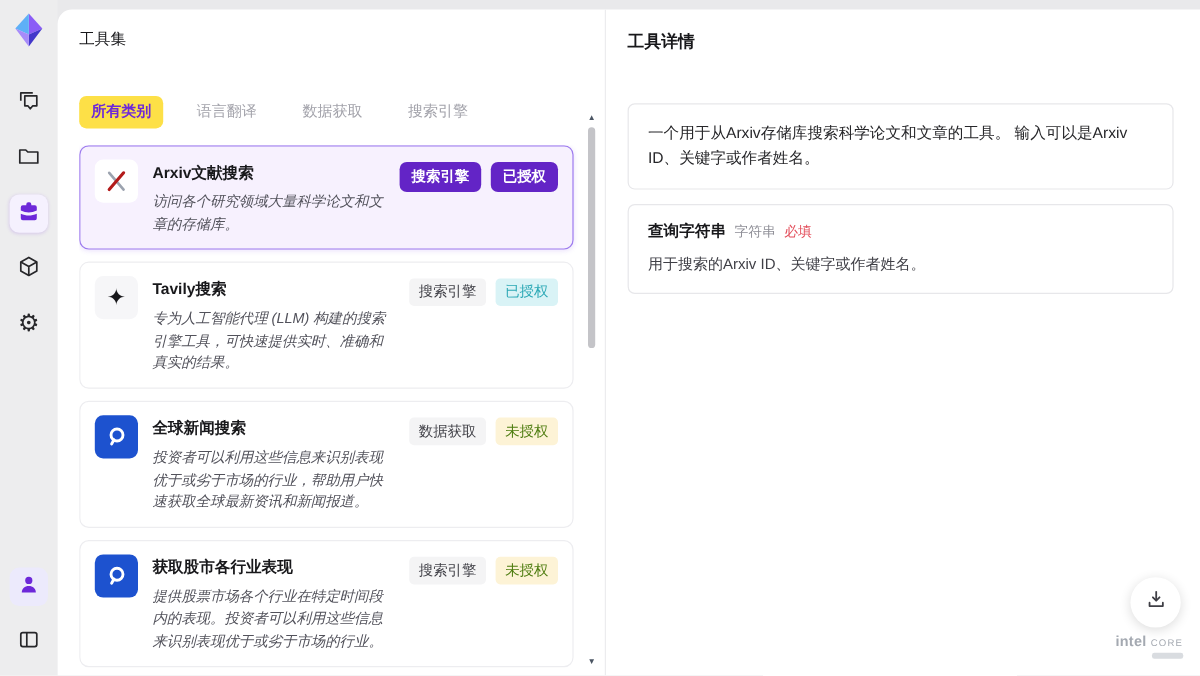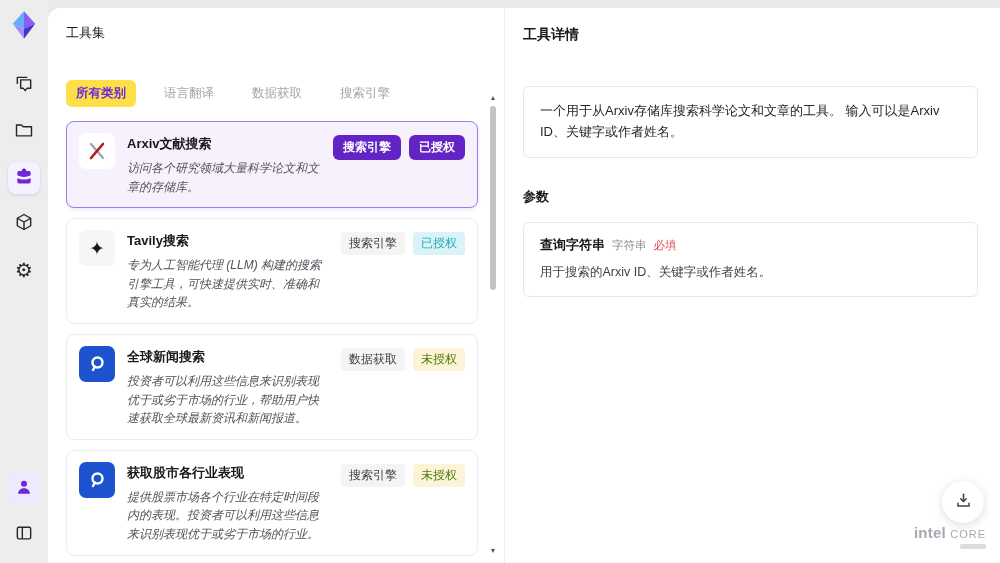--- a/index.html
+++ b/index.html
@@ -82,41 +82,41 @@
   .vscroll .arr.down { bottom:0; }
   .vscroll .thumb { position:absolute; left:2px; width:6px; top:12px; height:40%; background:#c4c4c8; border-radius:3px; cursor:pointer; }
 
   
   .detail-col { flex:1; padding:18px 22px 0 18px; overflow:hidden; }
   .detail-title { font-size:14px; font-weight:700; margin-bottom:42px; }
   .section-h { font-size:13px; font-weight:700; margin-bottom:16px; }
   .info-box {
     border:1px solid #e7e7ea; border-radius:6px; background:#fff;
     padding:14px 16px; font-size:13px; color:#27272a; line-height:1.6;
-    margin-bottom:30px;
+    margin-bottom:12px;
   }
   .param-box {
     border:1px solid #e7e7ea; border-radius:6px; background:#fff;
     padding:13px 16px 15px;
   }
   .param-head { display:flex; align-items:baseline; gap:7px; margin-bottom:10px; }
   .param-name { font-size:13px; font-weight:700; }
   .param-type { font-size:11.5px; color:#8e8e96; }
   .param-req { font-size:11.5px; color:#e34d5a; }
   .param-desc { font-size:12.5px; color:#3f3f46; }
 
   
   .fab {
     position:absolute; right:16px; bottom:40px; width:42px; height:42px;
     border-radius:50%; background:#fff; box-shadow:0 2px 10px rgba(0,0,0,.14);
     display:flex; align-items:center; justify-content:center; cursor:pointer;
   }
   .fab svg { width:19px; height:19px; }
   .brand { position:absolute; right:14px; bottom:14px; text-align:center; color:#a4a9b1; }
-  .brand .t { font-size:15px; letter-spacing:.2px; }
+  .brand .t { font-size:12px; letter-spacing:.2px; }
   .brand .t .intel { font-weight:700; }
   .brand .t .core { font-variant:small-caps; letter-spacing:1px; }
   .brand .bar { width:26px; height:5px; background:#d9dce0; border-radius:2px; margin:3px 0 0 auto; }
 </style>
 </head>
 <body>
 
 <nav class="rail">
   <div class="logo">
     <svg viewBox="0 0 24 24">
@@ -276,21 +276,20 @@
       <div class="thumb"></div>
       <div class="arr down">▾</div>
     </div>
   </section>
 
   <section class="detail-col">
     <h2 class="detail-title">工具详情</h2>
 
     <div class="info-box">一个用于从Arxiv存储库搜索科学论文和文章的工具。 输入可以是Arxiv ID、关键字或作者姓名。</div>
 
-    <h3 class="section-h">参数</h3>
     <div class="param-box">
       <div class="param-head">
         <span class="param-name">查询字符串</span>
         <span class="param-type">字符串</span>
         <span class="param-req">必填</span>
       </div>
       <div class="param-desc">用于搜索的Arxiv ID、关键字或作者姓名。</div>
     </div>
   </section>
 </main>

